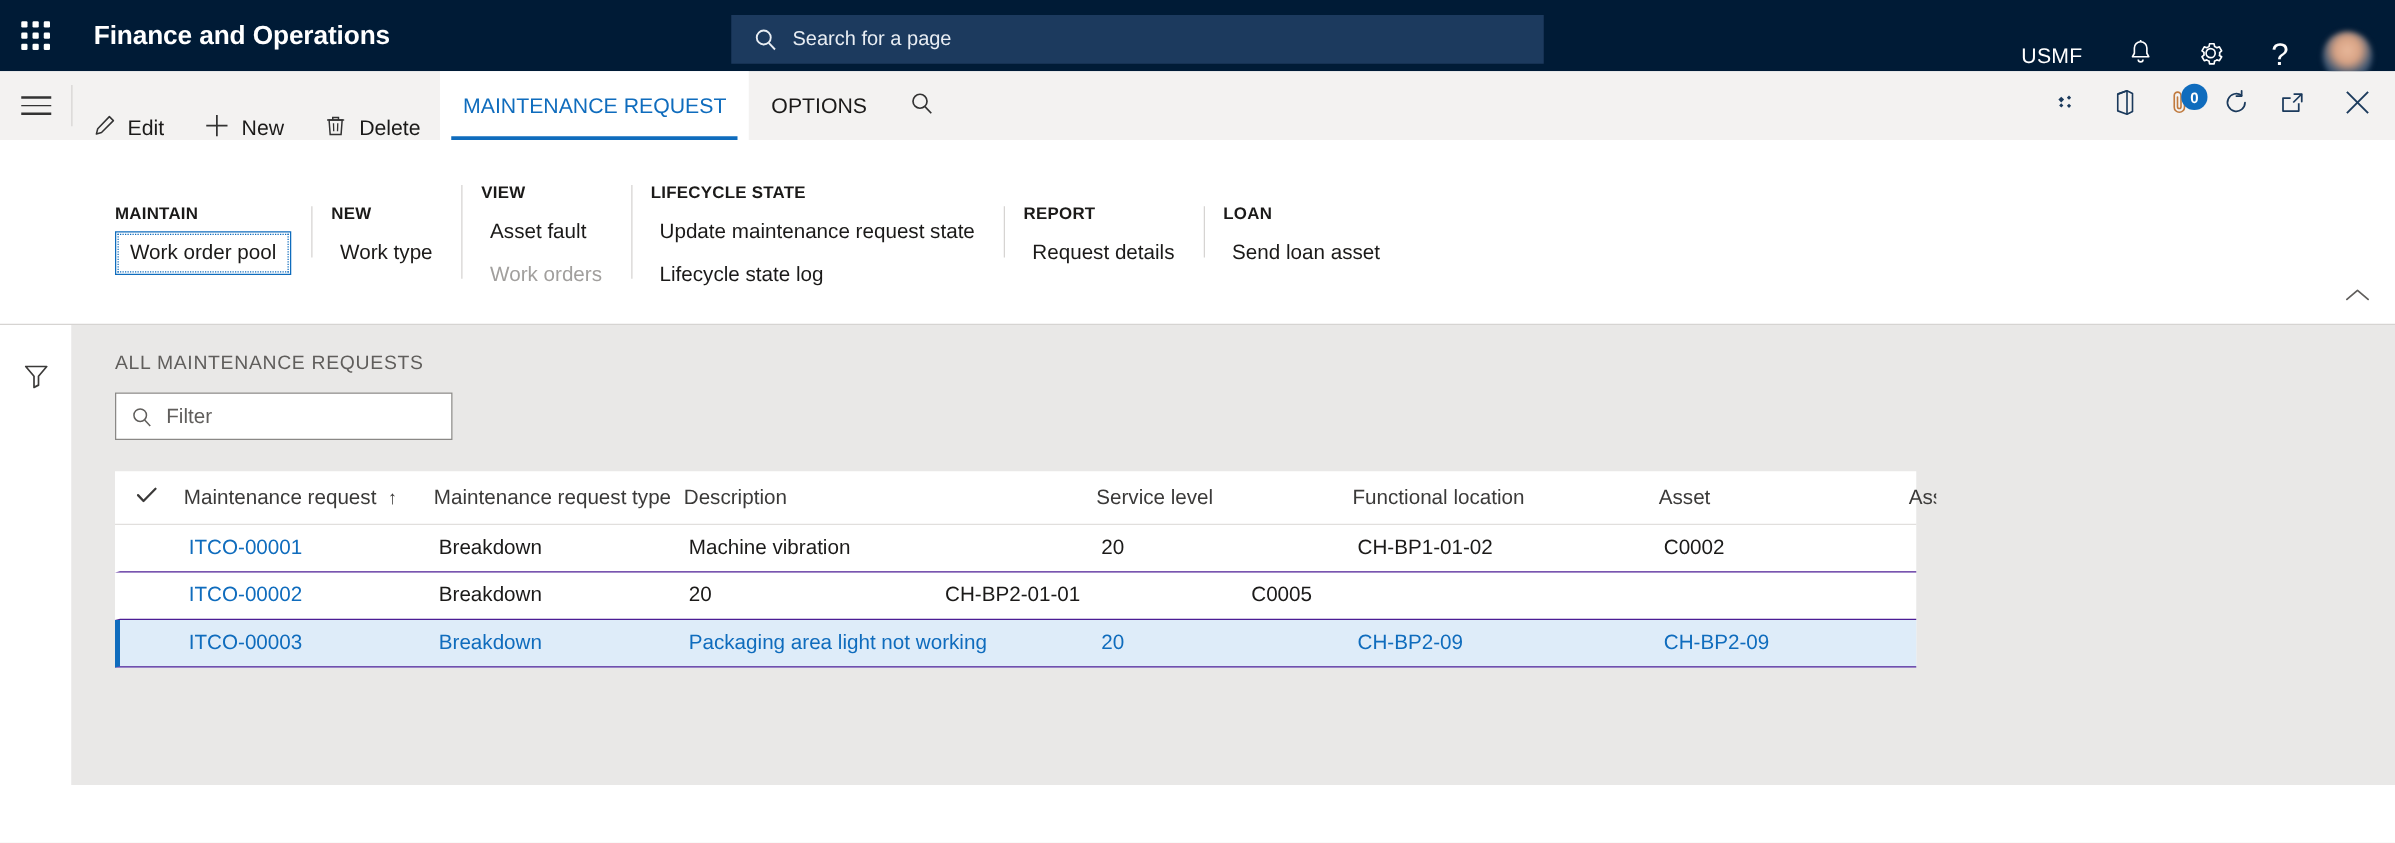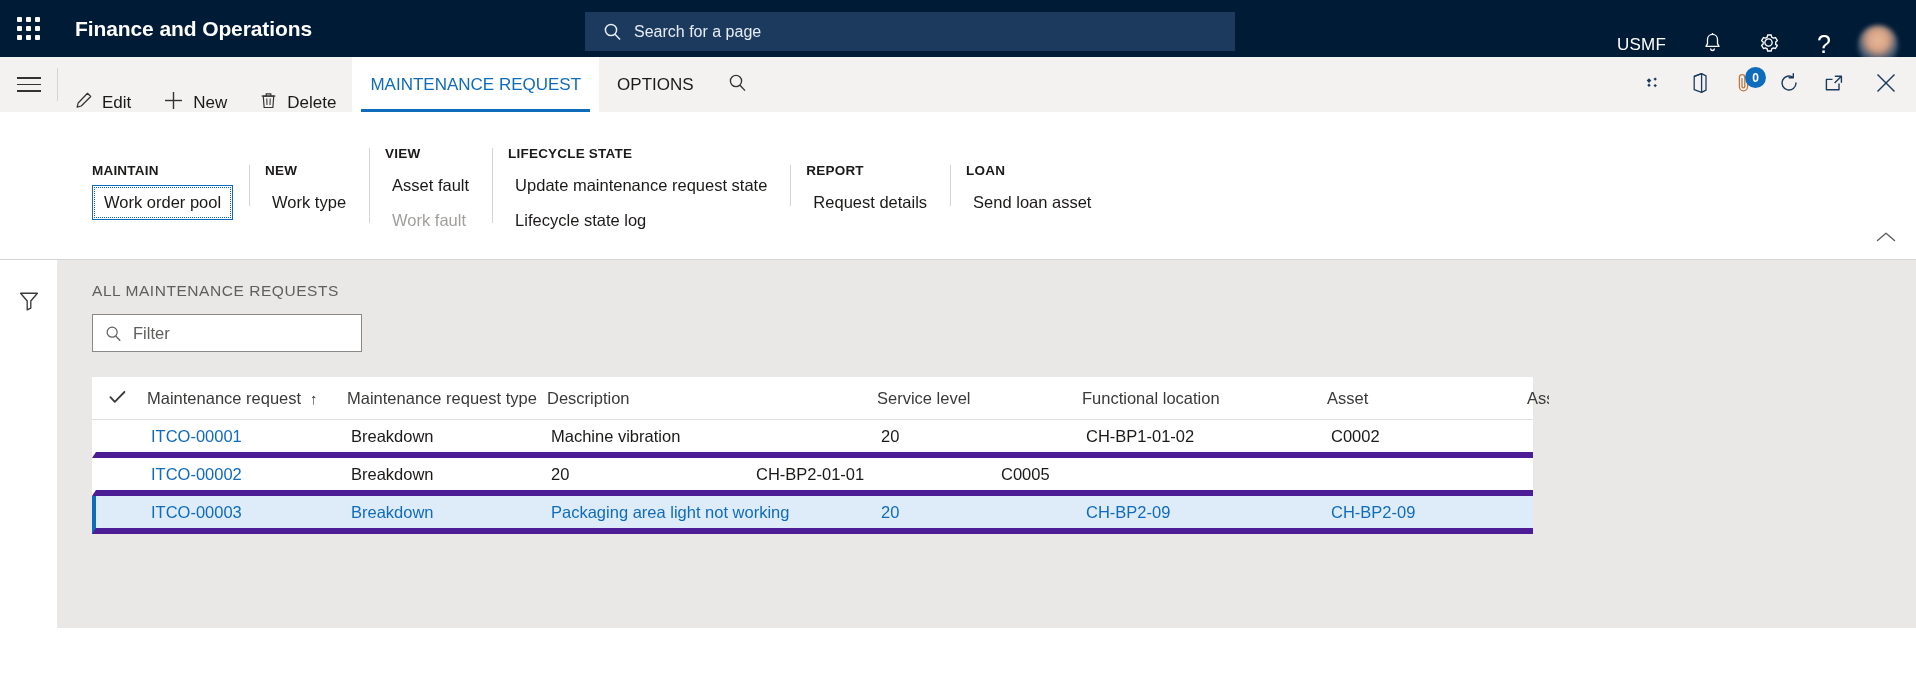--- a/index.html
+++ b/index.html
@@ -132,21 +132,21 @@
   .filterbox .ph { font-size: 16.5px; color: #605e5c; }
 
   
   .grid { margin-top: 25px; background: #ffffff; width: 1441px; }
   .grid-head {
     display: flex; align-items: center; height: 43px; border-bottom: 1px solid #e1dfdd;
     font-size: 16.5px; color: #3b3a39; padding-left: 5px;
   }
   .grid-row {
     display: flex; align-items: center; height: 38px; font-size: 16.5px; color: #1b1a19;
-    border-bottom: 6px solid #4c1d95; padding-left: 5px; cursor: pointer;
+    border-bottom: 1px solid #4c1d95; padding-left: 5px; cursor: pointer;
     border-left: 4px solid transparent;
   }
   .grid-row.selected { background: #deecf9; border-left: 4px solid #0f6cbd; }
   .grid-row.selected .cell { color: #0f6cbd; }
   .grid-row.selected .cell-link { color: #0f6cbd; }
   .cell, .hcell { padding: 0 10px; white-space: nowrap; overflow: hidden; }
   .cell-link { color: #0f6cbd; }
   .c-check { width: 40px; flex: 0 0 40px; display: flex; justify-content: center; }
   .c-mr    { width: 200px; flex: 0 0 200px; display: flex; align-items: center; gap: 9px; }
   .c-type  { width: 200px; flex: 0 0 200px; }
@@ -335,21 +335,21 @@
   </div>
 
   <div class="group">
     <div class="group-title">NEW</div>
     <div class="group-item">Work type</div>
   </div>
 
   <div class="group">
     <div class="group-title">VIEW</div>
     <div class="group-item">Asset fault</div>
-    <div class="group-item disabled">Work fault</div>
+    <div class="group-item disabled">Work orders</div>
   </div>
 
   <div class="group">
     <div class="group-title">LIFECYCLE STATE</div>
     <div class="group-item">Update maintenance request state</div>
     <div class="group-item">Lifecycle state log</div>
   </div>
 
   <div class="group">
     <div class="group-title">REPORT</div>

